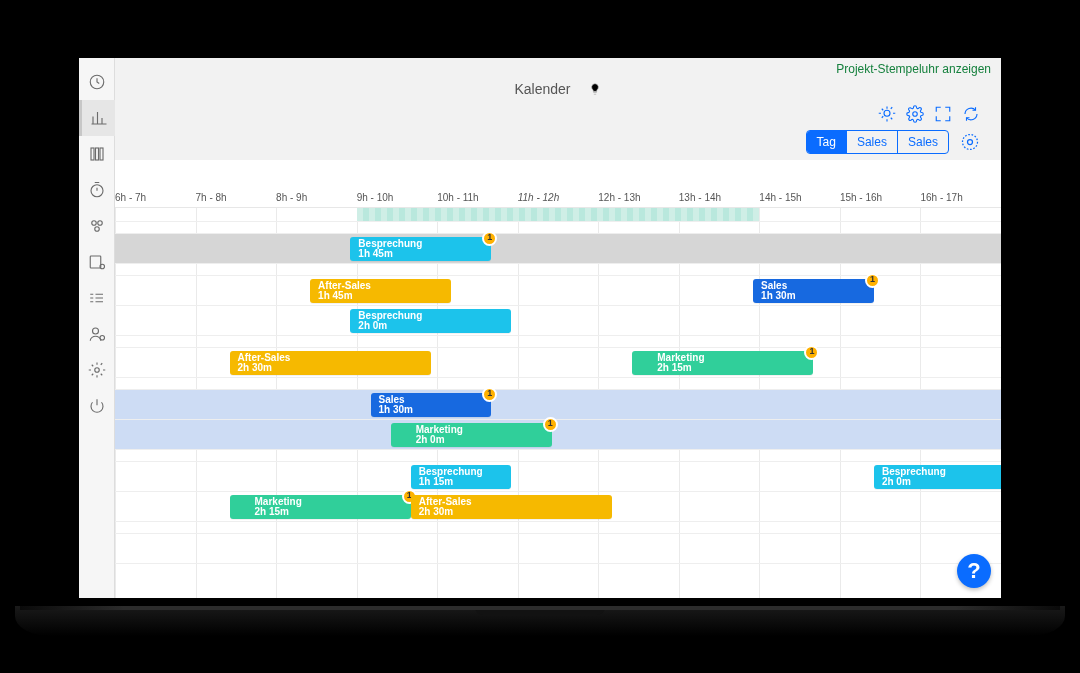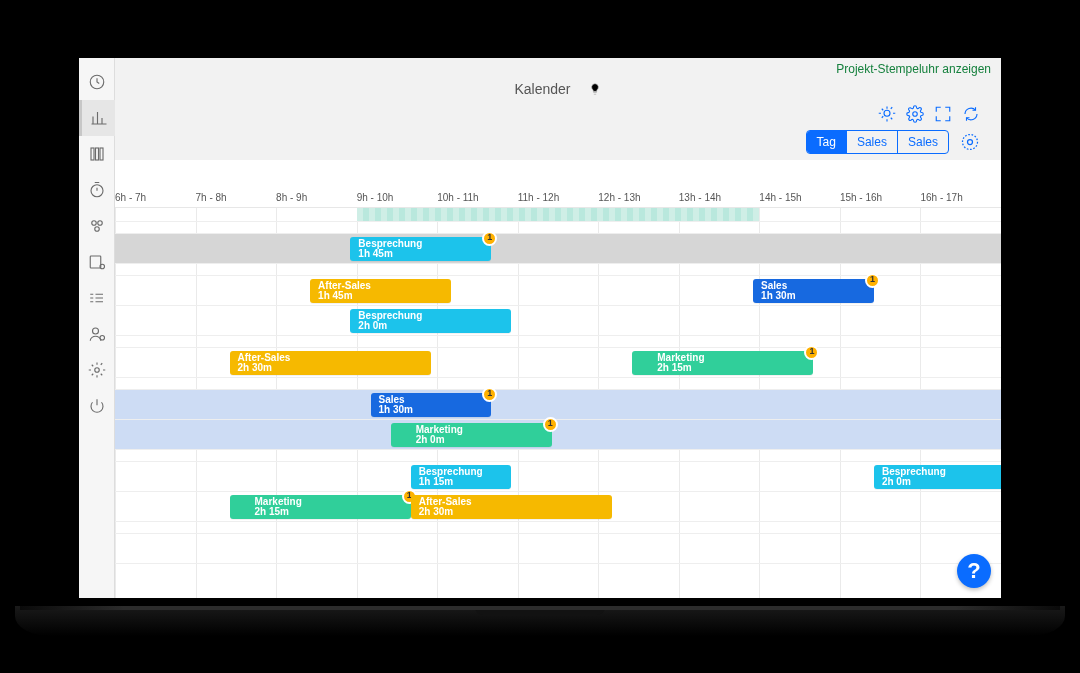--- a/index.html
+++ b/index.html
@@ -225,21 +225,21 @@
         </div>
       </div>
 
       <div class="cal">
         <div class="time-header" id="time-header">
               <div class="time-label" style="left: 0%;">6h - 7h</div>
               <div class="time-label" style="left: 9.09091%;">7h - 8h</div>
               <div class="time-label" style="left: 18.1818%;">8h - 9h</div>
               <div class="time-label" style="left: 27.2727%;">9h - 10h</div>
               <div class="time-label" style="left: 36.3636%;">10h - 11h</div>
-              <div class="time-label" style="left: 45.4545%;">11h - 12h</div>
+              <div class="time-label" style="left: 45.4545%; font-style: italic;">11h - 12h</div>
               <div class="time-label" style="left: 54.5455%;">12h - 13h</div>
               <div class="time-label" style="left: 63.6364%;">13h - 14h</div>
               <div class="time-label" style="left: 72.7273%;">14h - 15h</div>
               <div class="time-label" style="left: 81.8182%;">15h - 16h</div>
               <div class="time-label" style="left: 90.9091%;">16h - 17h</div>
             </div>
         <div class="rows" id="rows">
               <div class="vline" style="left: 0%;"></div>
               <div class="vline" style="left: 9.09091%;"></div>
               <div class="vline" style="left: 18.1818%;"></div>

